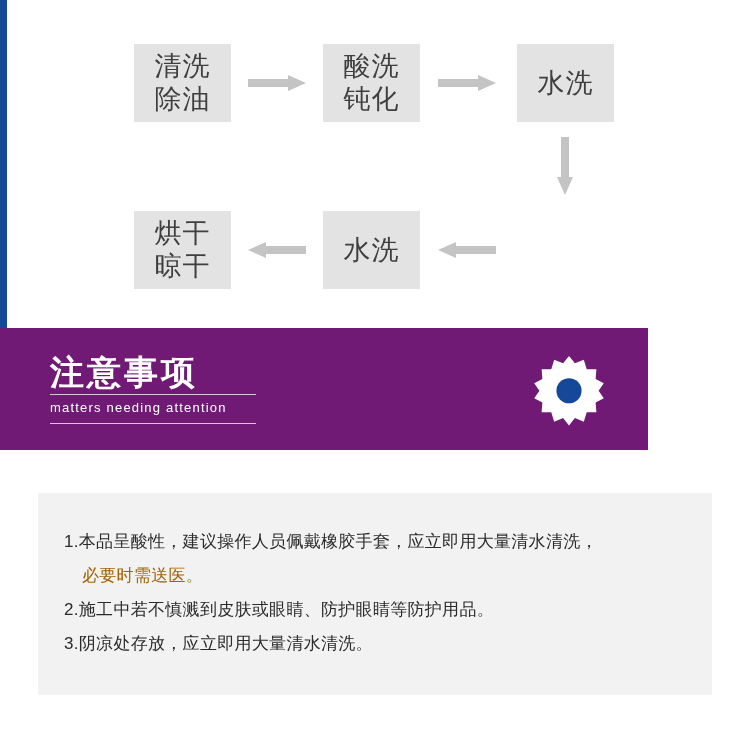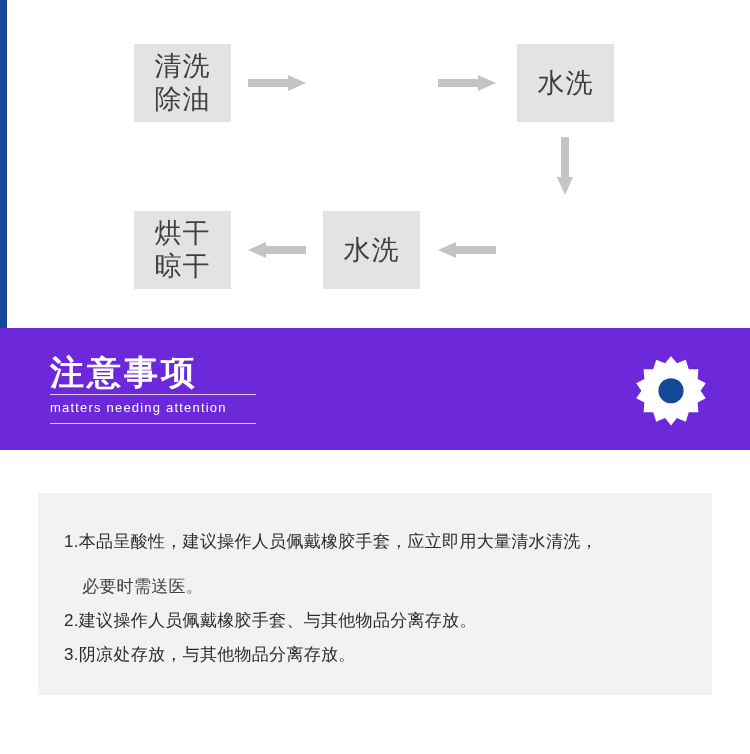--- a/index.html
+++ b/index.html
@@ -61,23 +61,23 @@
     position: absolute;
     width: 14px;
     display: block;
   }
 
   
   .band {
     position: absolute;
     left: 0;
     top: 328px;
-    width: 750px;
+    width: 648px;
     height: 122px;
-    background: #6d28d9;
+    background: #701a75;
   }
   .band-title {
     position: absolute;
     left: 50px;
     top: 22px;
     color: #ffffff;
     font-size: 34px;
     font-weight: bold;
     letter-spacing: 3px;
     font-family: "Liberation Sans", sans-serif;
@@ -130,45 +130,46 @@
   }
   .note-line {
     color: #2b2b2b;
     font-size: 17px;
     line-height: 34px;
     letter-spacing: 0.3px;
     font-family: "Liberation Sans", sans-serif;
     text-indent: 0;
   }
   .note-cont {
-    color: #404040;
+    color: #a16207;
     font-size: 17px;
     line-height: 34px;
     letter-spacing: 0.3px;
     padding-left: 18px;
     font-family: "Liberation Sans", sans-serif;
-    margin-top: 11px;
   }
 </style>
 </head>
 <body>
 
 <div class="page">
 
   <div class="left-rail"></div>
 
   <div class="flow">
 
     <div class="node" style="left:134px; top:44px; width:97px; height:78px;">清洗
 除油</div>
 
     <svg class="arrow-h" style="left:248px; top:75px; width:58px; height:16px;" viewBox="0 0 58 16">
       <polygon points="0,4 40,4 40,0 58,8 40,16 40,12 0,12" fill="#c4c4c4"></polygon>
     </svg>
 
+    <div class="node" style="left:323px; top:44px; width:97px; height:78px;">酸洗
+钝化</div>
 
     <svg class="arrow-h" style="left:438px; top:75px; width:58px; height:16px;" viewBox="0 0 58 16">
       <polygon points="0,4 40,4 40,0 58,8 40,16 40,12 0,12" fill="#c4c4c4"></polygon>
     </svg>
 
     <div class="node one-line" style="left:517px; top:44px; width:97px; height:78px;">水洗</div>
 
     <svg class="arrow-v" style="left:557px; top:137px; width:16px; height:58px;" viewBox="0 0 16 58">
       <polygon points="4,0 12,0 12,40 16,40 8,58 0,40 4,40" fill="#c4c4c4"></polygon>
     </svg>
@@ -202,21 +203,21 @@
     </svg>
   </div>
 
   <div class="notes">
     <div class="notes-inner">
       <div class="note-line">
         <span>1.</span><span>本品呈酸性，建议操作人员佩戴橡胶手套，应立即用大量清水清洗，</span>
       </div>
       <div class="note-cont">必要时需送医。</div>
       <div class="note-line">
-        <span>2.</span><span>建议操作人员佩戴橡胶手套、与其他物品分离存放。</span>
+        <span>2.</span><span>施工中若不慎溅到皮肤或眼睛、防护眼睛等防护用品。</span>
       </div>
       <div class="note-line">
-        <span>3.</span><span>阴凉处存放，与其他物品分离存放。</span>
+        <span>3.</span><span>阴凉处存放，应立即用大量清水清洗。</span>
       </div>
     </div>
   </div>
 
 </div>
 
 </body></html>

